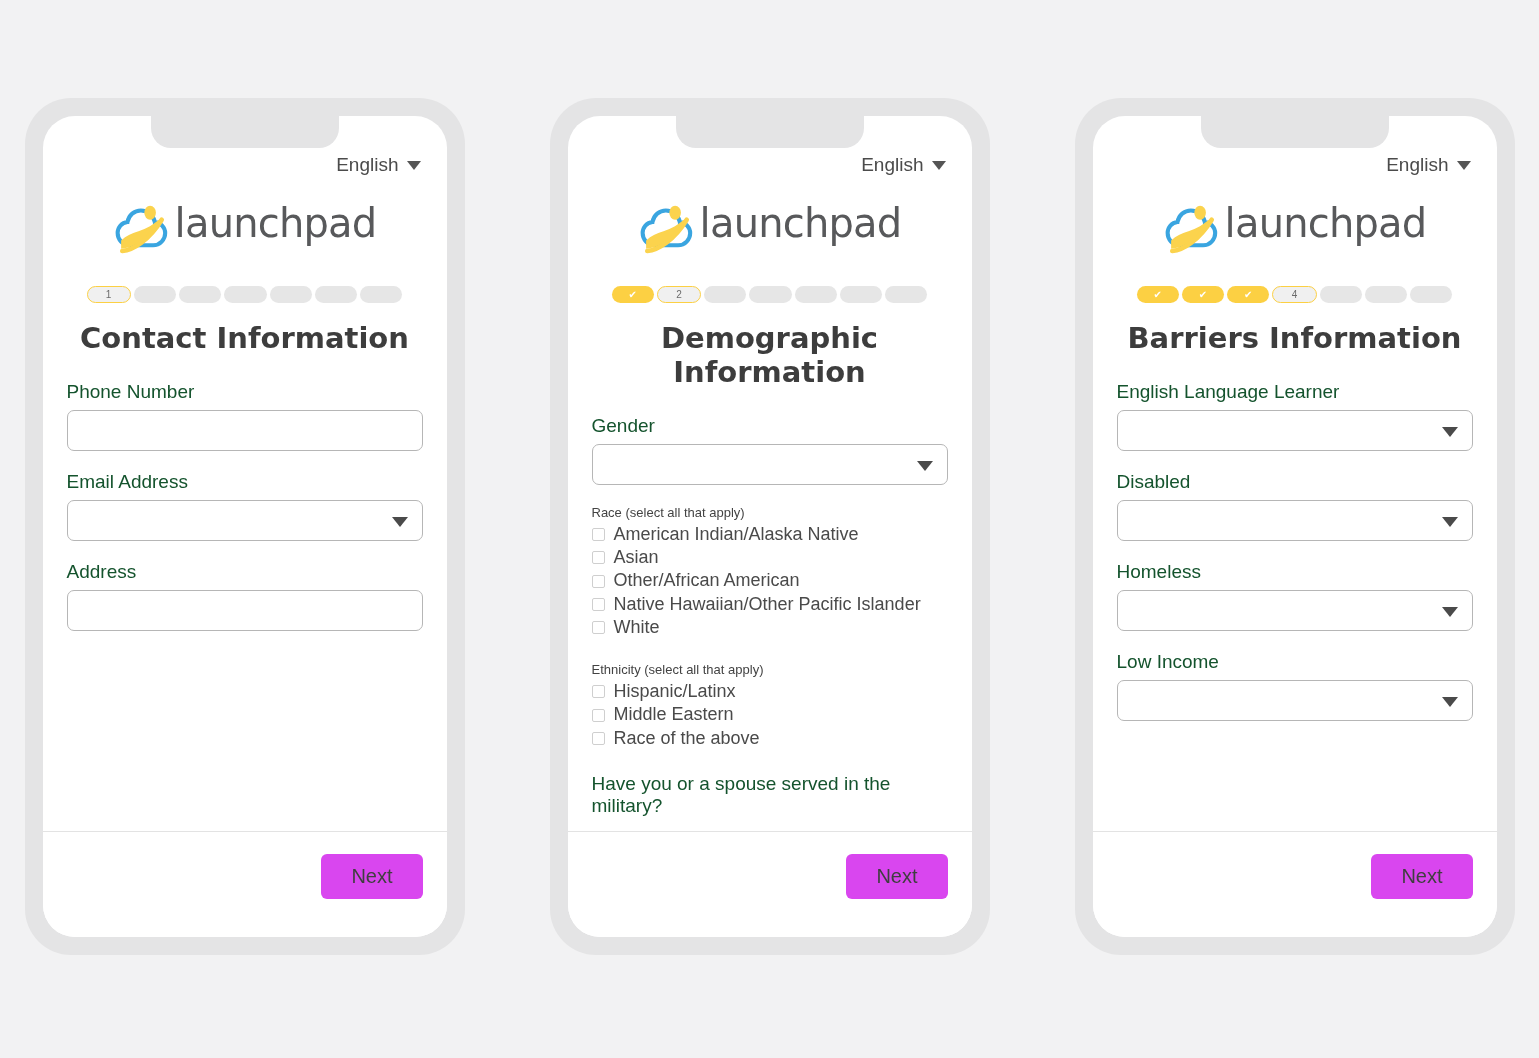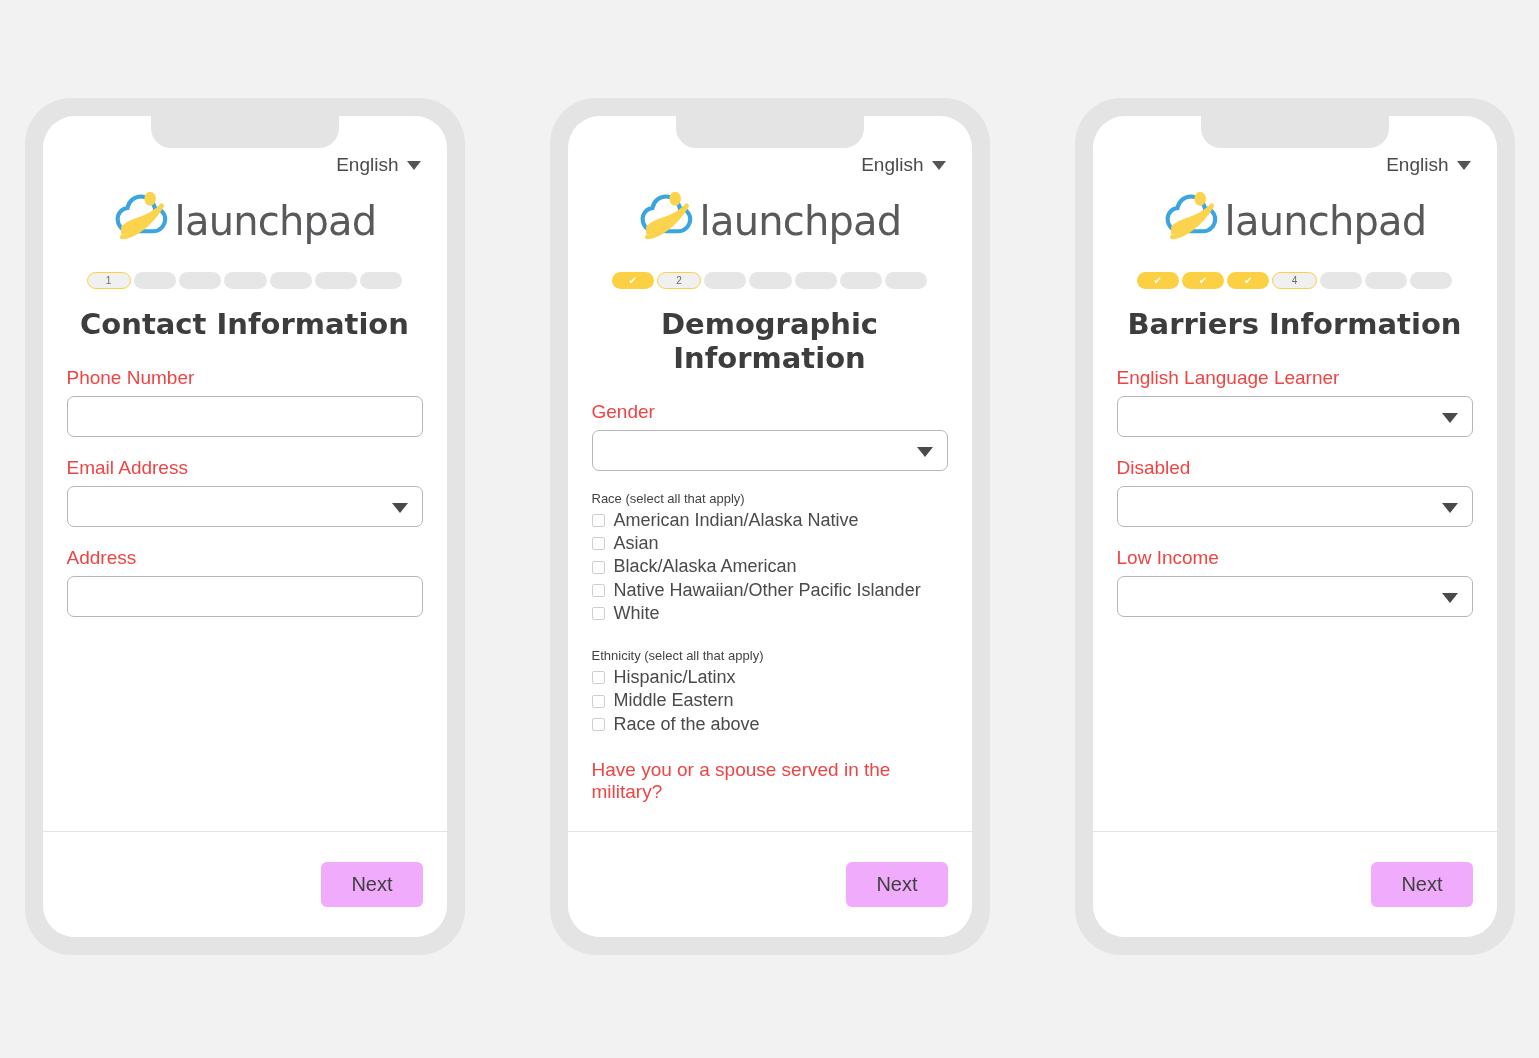--- a/index.html
+++ b/index.html
@@ -85,22 +85,22 @@
     width: 0; height: 0;
     border-left: 7px solid transparent;
     border-right: 7px solid transparent;
     border-top: 9px solid #555;
   }
 
   
   .logo-row {
     display: flex;
     justify-content: center;
-    align-items: flex-end;
-    margin-top: 10px;
+    align-items: flex-start;
+    margin-top: 24px;
     gap: 4px;
   }
   .logo-mark { width: 58px; height: 58px; display: block; }
   .logo-word {
     font-size: 40px;
     color: #58595b;
     letter-spacing: -0.8px;
     font-family: "DejaVu Sans", sans-serif;
   }
 
@@ -143,21 +143,21 @@
     margin-bottom: 26px;
     font-family: "DejaVu Sans", sans-serif;
     font-weight: bold;
   }
 
   
   .field { margin-bottom: 20px; }
   .field-label {
     display: block;
     font-size: 19px;
-    color: #ef4444;
+    color: #14532d;
     margin-bottom: 7px;
   }
   .control {
     position: relative;
     width: 100%;
     height: 41px;
     border: 1px solid #b6b6b6;
     border-radius: 7px;
     background: #fff;
   }
@@ -204,29 +204,28 @@
     flex: 0 0 auto;
     height: 106px;
     border-top: 1px solid #e3e3e3;
     background: #fff;
     display: flex;
     align-items: flex-start;
     justify-content: flex-end;
     padding: 22px 24px 0 24px;
   }
   .next-btn {
-    background: #f0abfc;
+    background: #d946ef;
     border: none;
     border-radius: 6px;
     font-size: 20px;
     color: #3f3f3f;
     padding: 11px 30px;
     cursor: pointer;
     font-family: "Liberation Sans", sans-serif;
-    margin-top: 8px;
   }
   .spacer-8 { height: 10px; }
 </style>
 </head>
 <body>
 
 <div class="stage">
 
   <div class="phone">
     <div class="screen">
@@ -341,21 +340,21 @@
               <div class="check-item">
                 <span class="cb"></span>
                 <span class="check-label">American Indian/Alaska Native</span>
               </div>
               <div class="check-item">
                 <span class="cb"></span>
                 <span class="check-label">Asian</span>
               </div>
               <div class="check-item">
                 <span class="cb"></span>
-                <span class="check-label">Black/Alaska American</span>
+                <span class="check-label">Other/African American</span>
               </div>
               <div class="check-item">
                 <span class="cb"></span>
                 <span class="check-label">Native Hawaiian/Other Pacific Islander</span>
               </div>
               <div class="check-item">
                 <span class="cb"></span>
                 <span class="check-label">White</span>
               </div>
             </div>
@@ -439,20 +438,24 @@
           <label class="field-label">English Language Learner</label>
           <div class="control select"></div>
         </div>
 
 
         <div class="field">
           <label class="field-label">Disabled</label>
           <div class="control select"></div>
         </div>
 
+        <div class="field">
+          <label class="field-label">Homeless</label>
+          <div class="control select"></div>
+        </div>
 
         <div class="field">
           <label class="field-label">Low Income</label>
           <div class="control select"></div>
         </div>
 
       </div>
 
       <div class="screen-footer">
         <button class="next-btn">Next</button>

